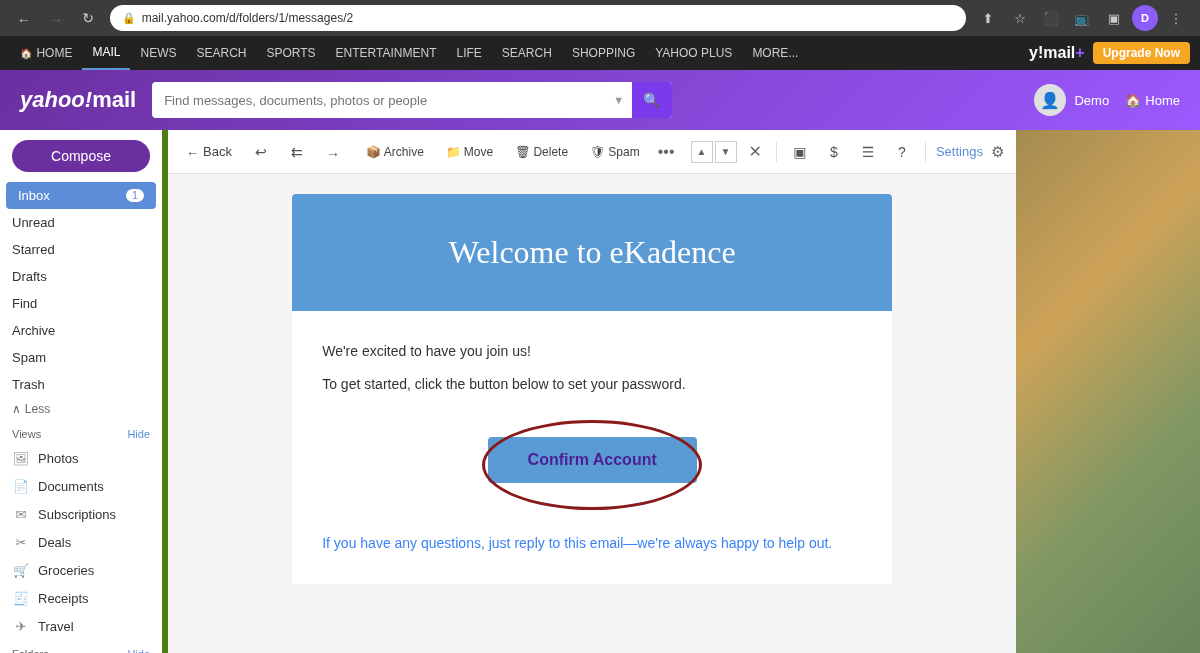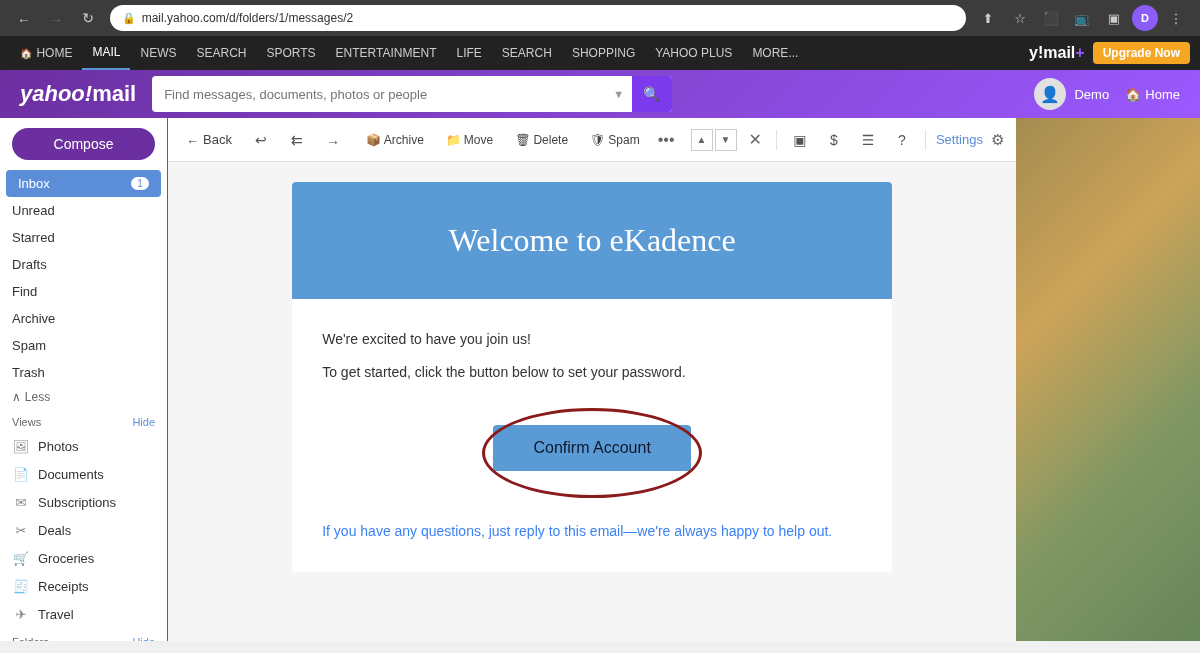--- a/index.html
+++ b/index.html
@@ -69,21 +69,21 @@
     .ymail-logo { color: #fff; font-size: 16px; font-weight: bold; }
     .ymail-logo span { color: #9b59ff; }
     .upgrade-btn {
       background: #f5a623; color: #fff; font-size: 12px; font-weight: bold;
       border: none; border-radius: 4px; padding: 4px 10px; cursor: pointer;
     }
 
     
     .yahoo-header {
       background: linear-gradient(135deg, #6b2fa0 0%, #9b59ff 100%);
-      height: 48px;
+      height: 60px;
       display: flex;
       align-items: center;
       padding: 0 20px;
       gap: 16px;
     }
     .yahoo-logo { color: #fff; font-size: 22px; font-weight: bold; cursor: pointer; }
     .yahoo-logo span { color: #fff; }
     .search-bar {
       flex: 1; max-width: 520px;
       background: #fff; border-radius: 4px;
@@ -117,21 +117,21 @@
     .main-layout {
       display: flex;
       height: calc(653px - 36px - 34px - 60px);
       background: #f5f5f5;
     }
 
     
     .sidebar {
       width: 168px; min-width: 168px;
       background: #fff;
-      border-right: 1px solid #4d7c0f;
+      border-right: 6px solid #4d7c0f;
       display: flex; flex-direction: column;
       overflow-y: auto;
     }
     .compose-btn {
       background: #6c2fa0; color: #fff;
       border: none; border-radius: 20px;
       padding: 8px 20px; font-size: 14px; font-weight: 500;
       cursor: pointer; margin: 10px 12px;
       text-align: center;
     }
@@ -227,24 +227,24 @@
     .email-body-text p {
       font-size: 14px; color: #333; line-height: 1.5;
       margin-bottom: 12px;
     }
     .confirm-section {
       padding: 20px 30px 30px;
       display: flex; justify-content: center; align-items: center;
       position: relative; background: #fff;
     }
     .confirm-btn {
-      background: #5b9bd5; color: #0f172a;
+      background: #5b9bd5; color: #4c1d95;
       border: none; border-radius: 4px;
       padding: 14px 40px; font-size: 16px; cursor: pointer;
-      font-weight: 400;
+      font-weight: 700;
     }
     .circle-annotation {
       position: absolute;
       width: 220px; height: 90px;
       border: 3px solid #8b1a1a;
       border-radius: 50%;
       top: 50%; left: 50%;
       transform: translate(-50%, -50%);
       pointer-events: none;
     }

